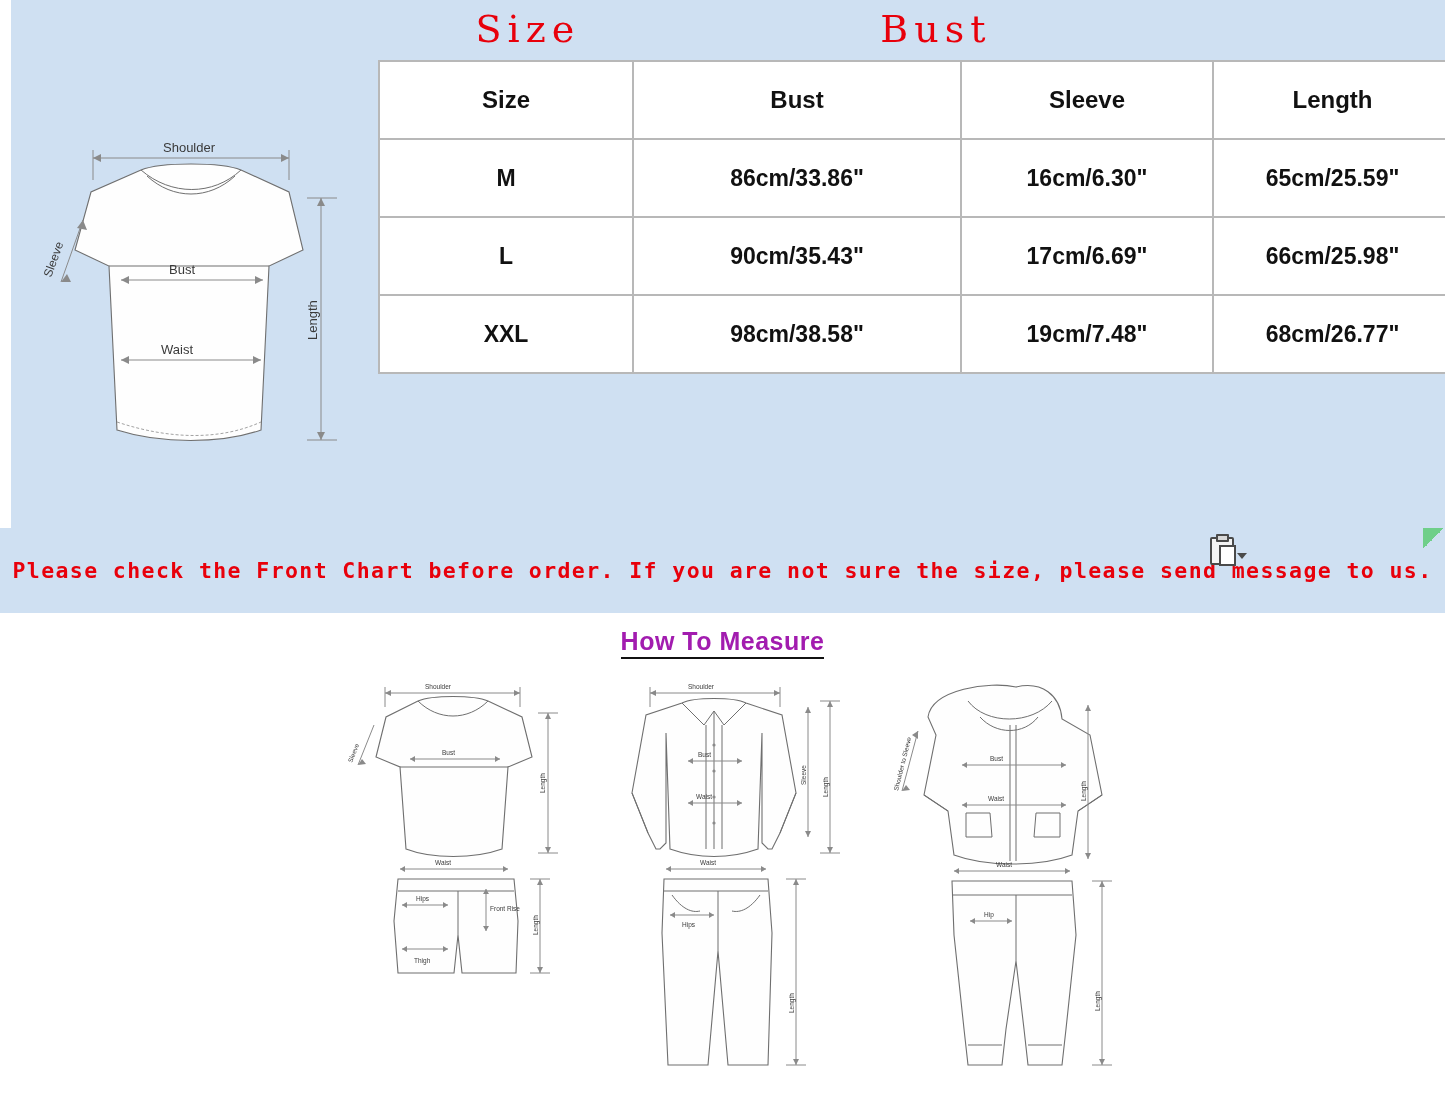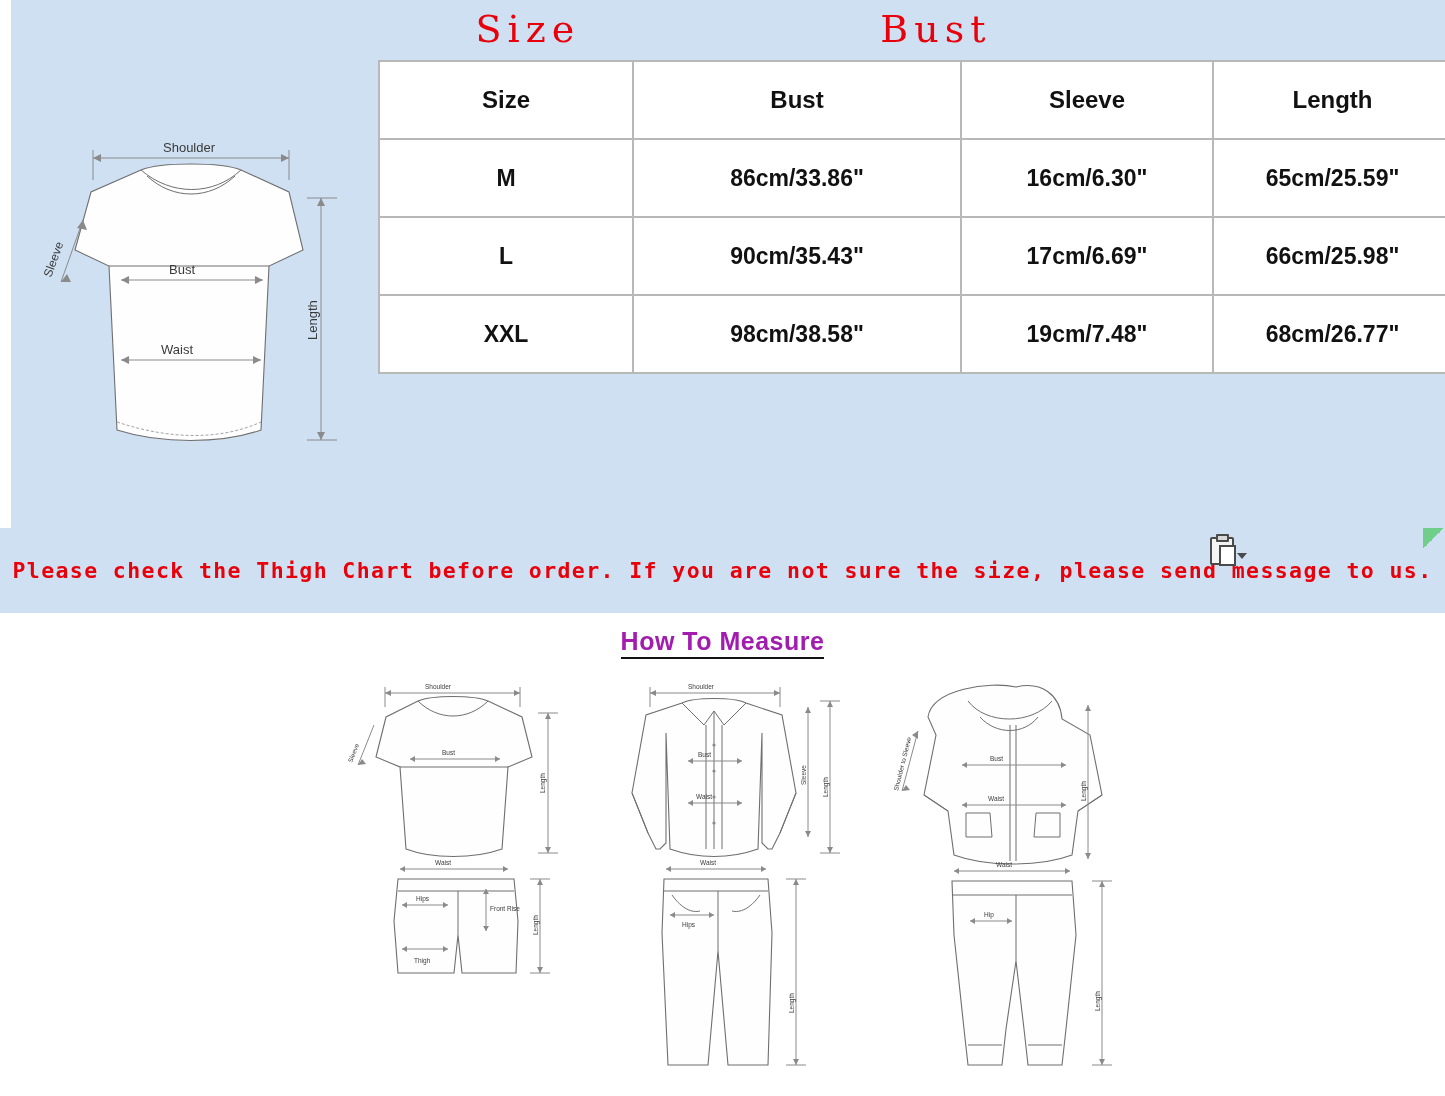--- a/index.html
+++ b/index.html
@@ -282,21 +282,21 @@
         <td>XXL</td>
         <td>98cm/38.58"</td>
         <td>19cm/7.48"</td>
         <td>68cm/26.77"</td>
       </tr>
     </tbody>
   </table>
 </div>
 
 <div class="notice-band">
-  <div class="notice-text">Please check the Thigh Chart before order. If you are not sure the size, please send message to us.</div>
+  <div class="notice-text">Please check the Front Chart before order. If you are not sure the size, please send message to us.</div>
   <div class="paste-icon">
     <div class="sheet"></div>
     <div class="caret"></div>
   </div>
   <div class="corner-mark"></div>
 </div>
 
 <div class="measure-section">
   <div class="measure-title">
     <span>How To Measure</span>

